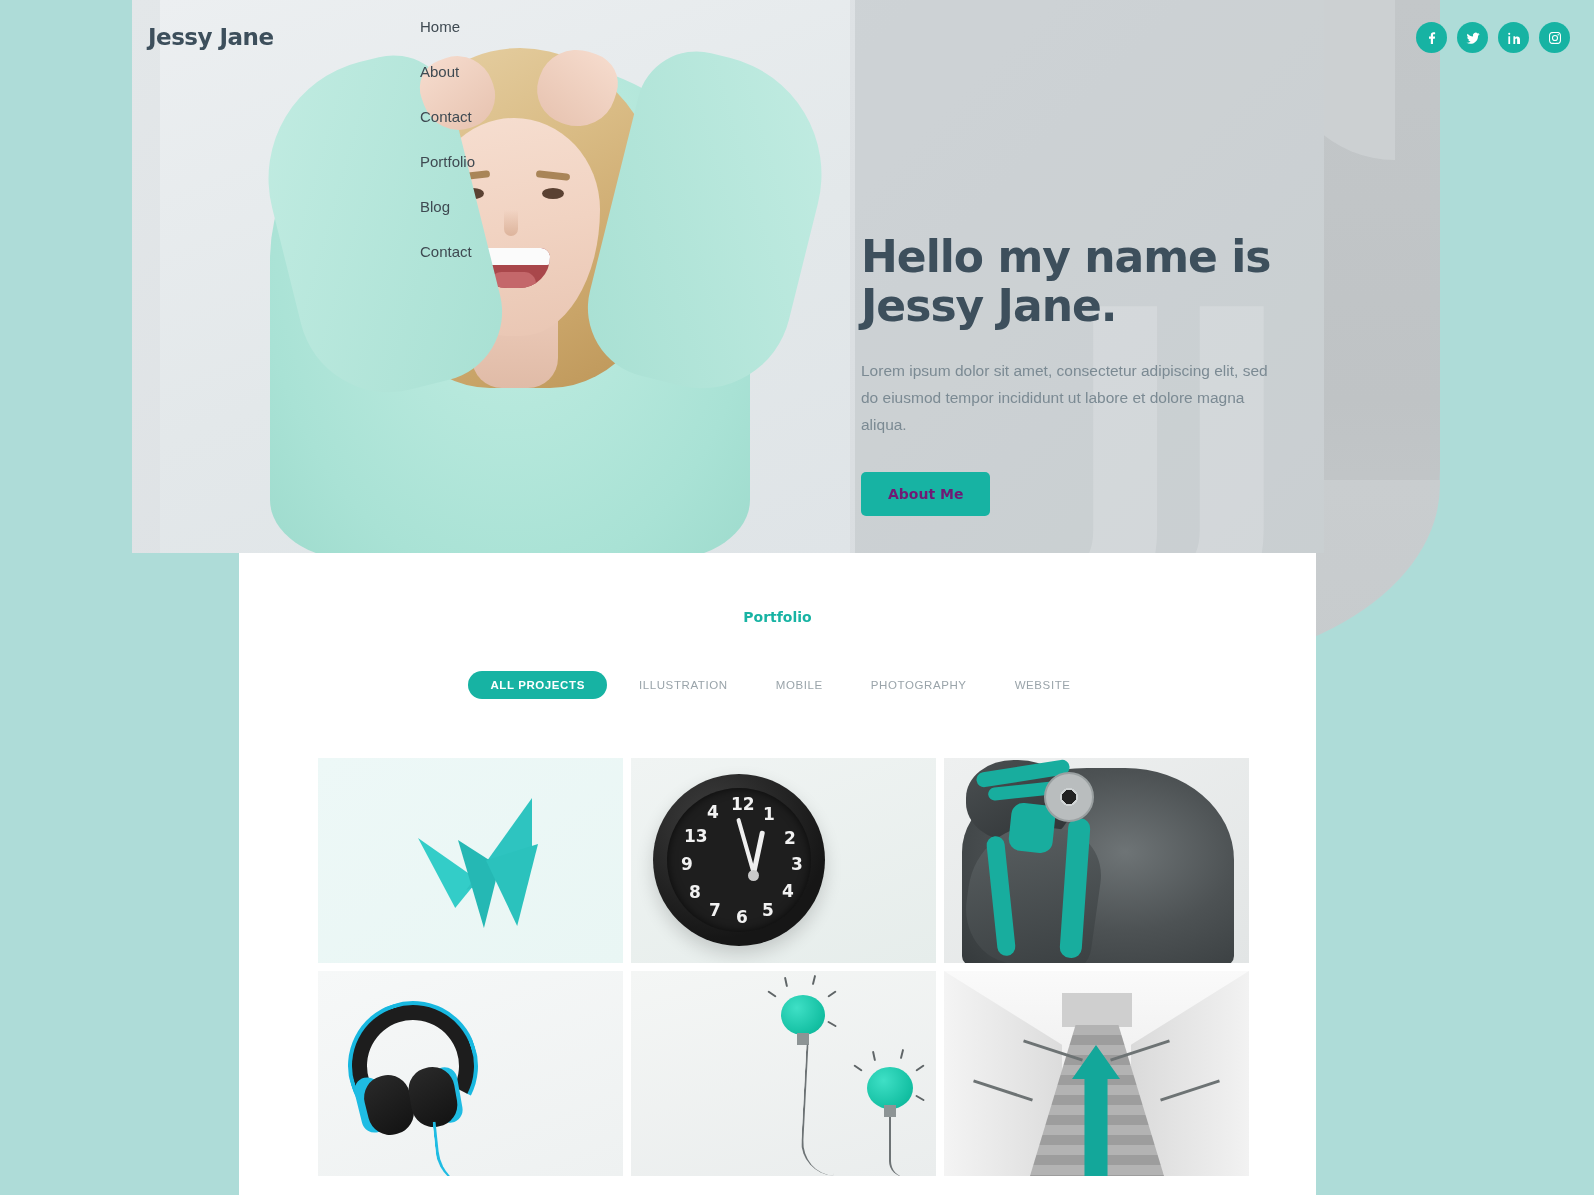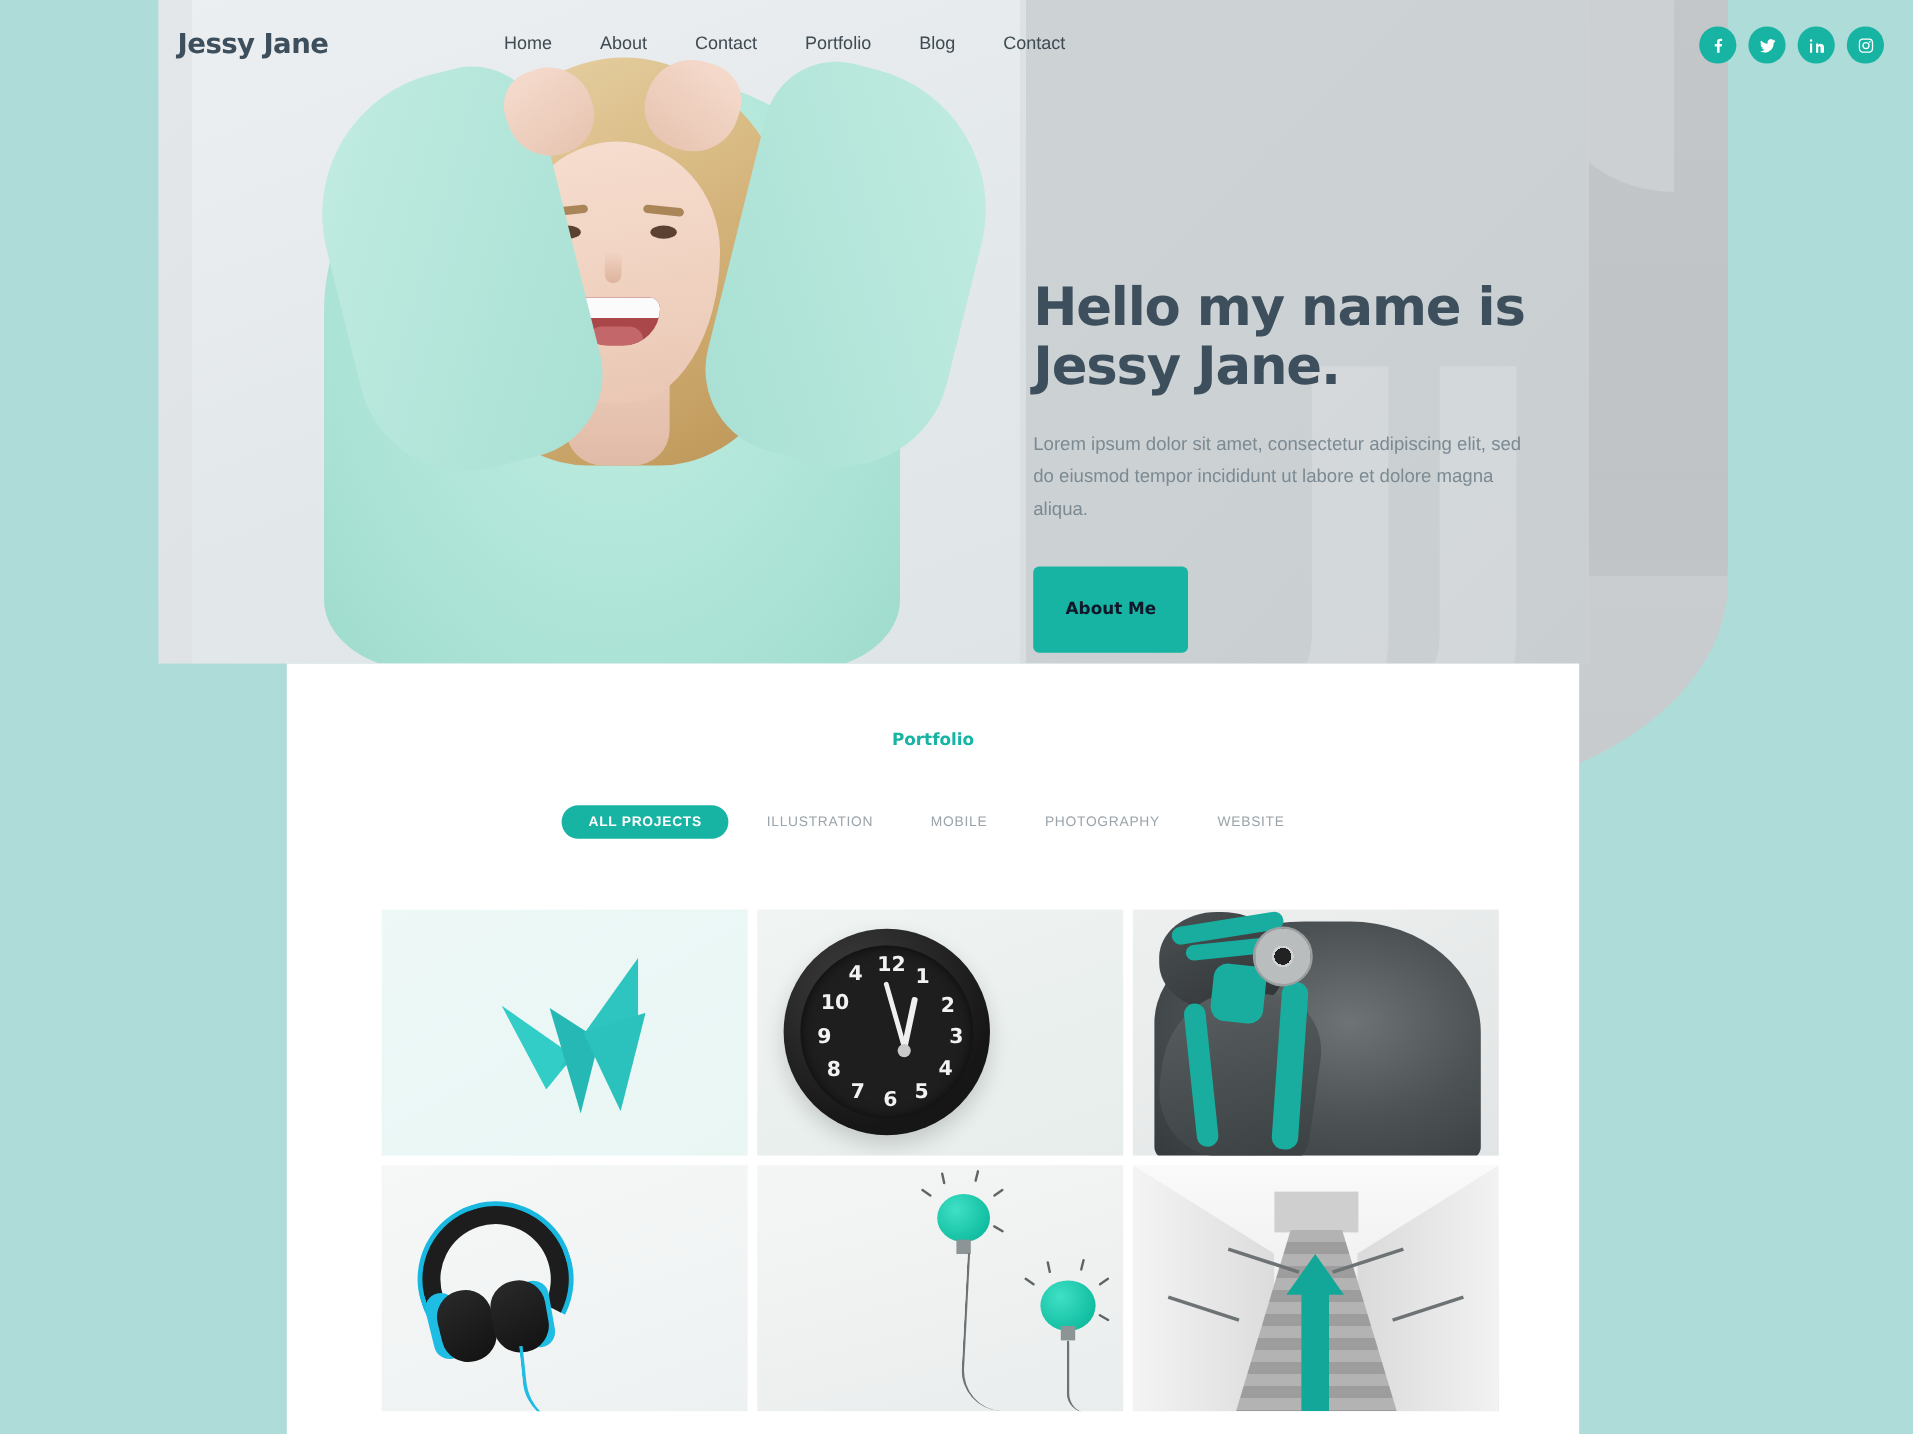--- a/index.html
+++ b/index.html
@@ -104,30 +104,30 @@
   .ph-neck{ position:absolute; left:312px; top:318px; width:86px; height:70px;
     background:linear-gradient(180deg,#eac8b6,#e0bba7); border-radius:0 0 30px 30px; }
 
   .hero-text{ position:absolute; left:729px; top:232px; width:420px; z-index:5; }
   .hero-h1{
     font-size:44px; font-weight:bold; color:#3d4f5c; line-height:1.12;
     letter-spacing:-1px; font-family:"DejaVu Sans", sans-serif;
   }
   .hero-p{ margin-top:26px; font-size:15.5px; line-height:1.75; color:#7b8a93; }
   .btn-about{
-    display:inline-block; margin-top:34px; background:#17b3a3; color:#0f172a;
-    font-size:14px; font-weight:bold; padding:28px 27px; border-radius:5px;
+    display:inline-block; margin-top:34px; background:#17b3a3; color:#701a75;
+    font-size:14px; font-weight:bold; padding:14px 27px; border-radius:5px;
     border:none; cursor:pointer; font-family:"DejaVu Sans", sans-serif;
   }
 
   .brand{
     position:absolute; left:148px; top:24px; font-size:23px; font-weight:bold;
     color:#3d4f5c; letter-spacing:-.5px; font-family:"DejaVu Sans", sans-serif; z-index:6;
   }
-  .nav{ position:absolute; left:420px; top:28px; display:flex; gap:40px; z-index:6; }
+  .nav{ position:absolute; left:420px; top:18px; display:flex; gap:28px; z-index:6;flex-direction:column; }
   .nav a{ font-size:15px; color:#3f4a52; text-decoration:none; }
 
   .socials{ position:absolute; right:24px; top:22px; display:flex; gap:10px; z-index:6; }
   .soc{
     width:31px; height:31px; border-radius:50%; background:#17b3a3;
     display:flex; align-items:center; justify-content:center; cursor:pointer;
   }
   .soc svg{ width:16px; height:16px; fill:#fff; }
 
   
@@ -340,21 +340,21 @@
           <div class="cnum" style="left:64px;top:6px">12</div>
           <div class="cnum" style="left:96px;top:16px">1</div>
           <div class="cnum" style="left:117px;top:40px">2</div>
           <div class="cnum" style="left:124px;top:66px">3</div>
           <div class="cnum" style="left:115px;top:93px">4</div>
           <div class="cnum" style="left:95px;top:112px">5</div>
           <div class="cnum" style="left:69px;top:119px">6</div>
           <div class="cnum" style="left:42px;top:112px">7</div>
           <div class="cnum" style="left:22px;top:94px">8</div>
           <div class="cnum" style="left:14px;top:66px">9</div>
-          <div class="cnum" style="left:17px;top:38px">10</div>
+          <div class="cnum" style="left:17px;top:38px">13</div>
           <div class="cnum" style="left:40px;top:14px">4</div>
           <div class="hand m"></div>
           <div class="hand h"></div>
           <div class="pin"></div>
         </div>
       </div>
     </div>
 
     <div class="tile t3">
       <div style="position:absolute;inset:0;overflow:hidden">

